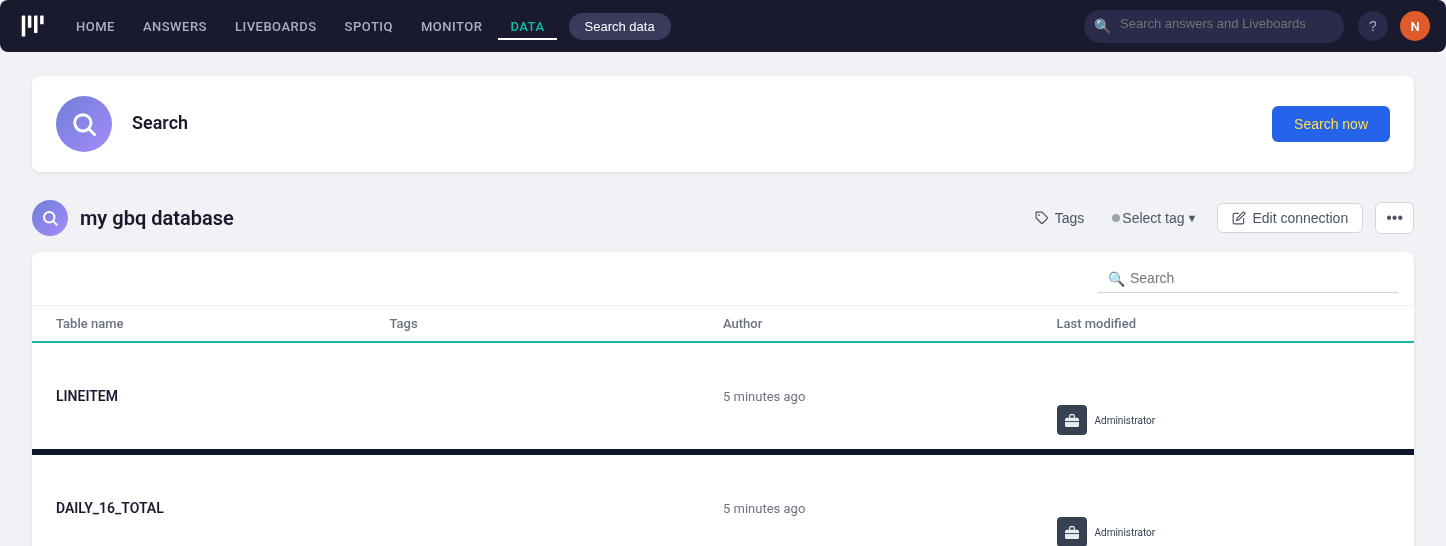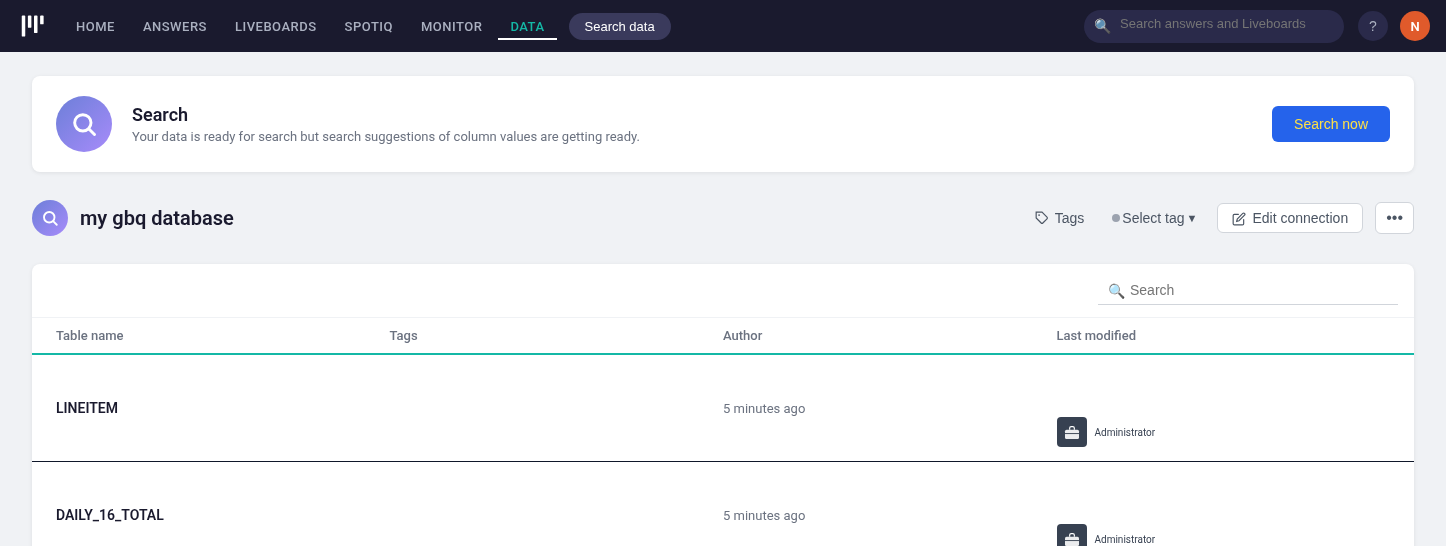--- a/index.html
+++ b/index.html
@@ -2,21 +2,21 @@
 <html><head>
   <meta charset="utf-8">
   <style>
     * { box-sizing: border-box; margin: 0; padding: 0; }
     body { font-family: -apple-system, BlinkMacSystemFont, 'Segoe UI', Roboto, sans-serif; background: #f0f2f5; min-height: 546px; }
 
     
     .navbar {
       background: #1a1a2e;
       display: flex; align-items: center;
-      height: 52px; padding: 0 16px; gap: 4px;
+      height: 52px; padding: 0 16px; gap: 4px; border-radius: 8px;
     }
     .navbar-logo { width: 36px; height: 36px; margin-right: 8px; display: flex; align-items: center; justify-content: center; }
     .navbar-logo svg { width: 28px; height: 28px; fill: white; }
     .nav-link {
       color: #aab0c0; font-size: 13px; font-weight: 500;
       padding: 6px 12px; text-decoration: none; letter-spacing: 0.5px;
       cursor: pointer; border-radius: 4px;
     }
     .nav-link.active { color: #14b8a6; border-bottom: 2px solid #fff; border-radius: 0; padding-bottom: 4px; }
     .nav-search-btn {
@@ -62,21 +62,21 @@
     .search-banner-text h2 { font-size: 18px; font-weight: 600; color: #1a1a2e; margin-bottom: 4px; }
     .search-banner-text p { font-size: 13px; color: #6b7280; }
     .search-banner-spacer { flex: 1; }
     .search-now-btn {
       background: #2563eb; color: #fde047; border: none; border-radius: 6px;
       padding: 10px 22px; font-size: 14px; font-weight: 500; cursor: pointer;
     }
 
     
     .db-header {
-      display: flex; align-items: center; margin-bottom: 28px;
+      display: flex; align-items: center; margin-bottom: 16px;
     }
     .db-icon {
       width: 36px; height: 36px; border-radius: 50%;
       background: linear-gradient(135deg, #6c7fd8 0%, #a78bfa 100%);
       display: flex; align-items: center; justify-content: center;
       margin-right: 12px; color: white; font-size: 16px;
     }
     .db-name { font-size: 20px; font-weight: 600; color: #1a1a2e; }
     .db-header-spacer { flex: 1; }
     .db-actions { display: flex; align-items: center; gap: 12px; }
@@ -85,21 +85,21 @@
       color: #4b5563; font-size: 14px; cursor: pointer;
       background: none; border: none; padding: 4px 8px;
     }
     .select-tag-btn {
       display: flex; align-items: center; gap: 2px;
       color: #4b5563; font-size: 14px; cursor: pointer;
       background: none; border: none; padding: 4px 8px;
     }
     .dot { width: 8px; height: 8px; border-radius: 50%; background: #9ca3af; display: inline-block; }
     .edit-connection-btn {
-      display: flex; align-items: flex-end; gap: 6px;
+      display: flex; align-items: center; gap: 6px;
       color: #4b5563; font-size: 14px; cursor: pointer;
       background: #fff; border: 1px solid #d1d5db; border-radius: 6px;
       padding: 6px 14px;
     }
     .more-btn {
       background: #fff; border: 1px solid #d1d5db; border-radius: 6px;
       color: #4b5563; cursor: pointer; padding: 6px 10px; font-size: 16px;
     }
 
     
@@ -122,21 +122,21 @@
       outline: none; width: 300px; background: transparent;
     }
     .table-header {
       display: grid; grid-template-columns: 2fr 2fr 2fr 2fr;
       padding: 10px 24px; background: #fff;
       border-bottom: 2px solid #14b8a6;
     }
     .table-header span { font-size: 13px; font-weight: 500; color: #6b7280; }
     .table-row {
       display: grid; grid-template-columns: 2fr 2fr 2fr 2fr;
-      padding: 14px 24px; border-bottom: 1px solid #0f172a;
+      padding: 14px 24px; border-bottom: 6px solid #0f172a;
       align-items: center;
     }
     .table-row:last-child { border-bottom: none; }
     .row-name { font-size: 14px; font-weight: 600; color: #1a1a2e; }
     .row-tags { font-size: 13px; color: #6b7280; }
     .row-time { font-size: 13px; color: #6b7280; }
     .row-author { display: flex; align-items: center; gap: 8px; font-size: 10px; color: #374151; margin-top: 48px; }
     .briefcase-icon {
       width: 30px; height: 30px; background: #374151; border-radius: 4px;
       display: flex; align-items: center; justify-content: center; color: #fff; font-size: 14px;
@@ -175,21 +175,20 @@
 
   <div class="search-banner">
     <div class="search-banner-icon">
       <svg width="28" height="28" viewBox="0 0 24 24" fill="none" xmlns="http://www.w3.org/2000/svg">
         <circle cx="11" cy="11" r="7" stroke="white" stroke-width="2.5"></circle>
         <line x1="16.5" y1="16.5" x2="21" y2="21" stroke="white" stroke-width="2.5" stroke-linecap="round"></line>
       </svg>
     </div>
     <div class="search-banner-text">
       <h2>Search</h2>
-      <p>Your data is ready for search but search suggestions of column values are getting ready.</p>
     </div>
     <div class="search-banner-spacer"></div>
     <button class="search-now-btn">Search now</button>
   </div>
 
   <div class="db-header">
     <div class="db-icon">
       <svg width="18" height="18" viewBox="0 0 24 24" fill="none" xmlns="http://www.w3.org/2000/svg">
         <circle cx="11" cy="11" r="7" stroke="white" stroke-width="2.5"></circle>
         <line x1="16.5" y1="16.5" x2="21" y2="21" stroke="white" stroke-width="2.5" stroke-linecap="round"></line>

